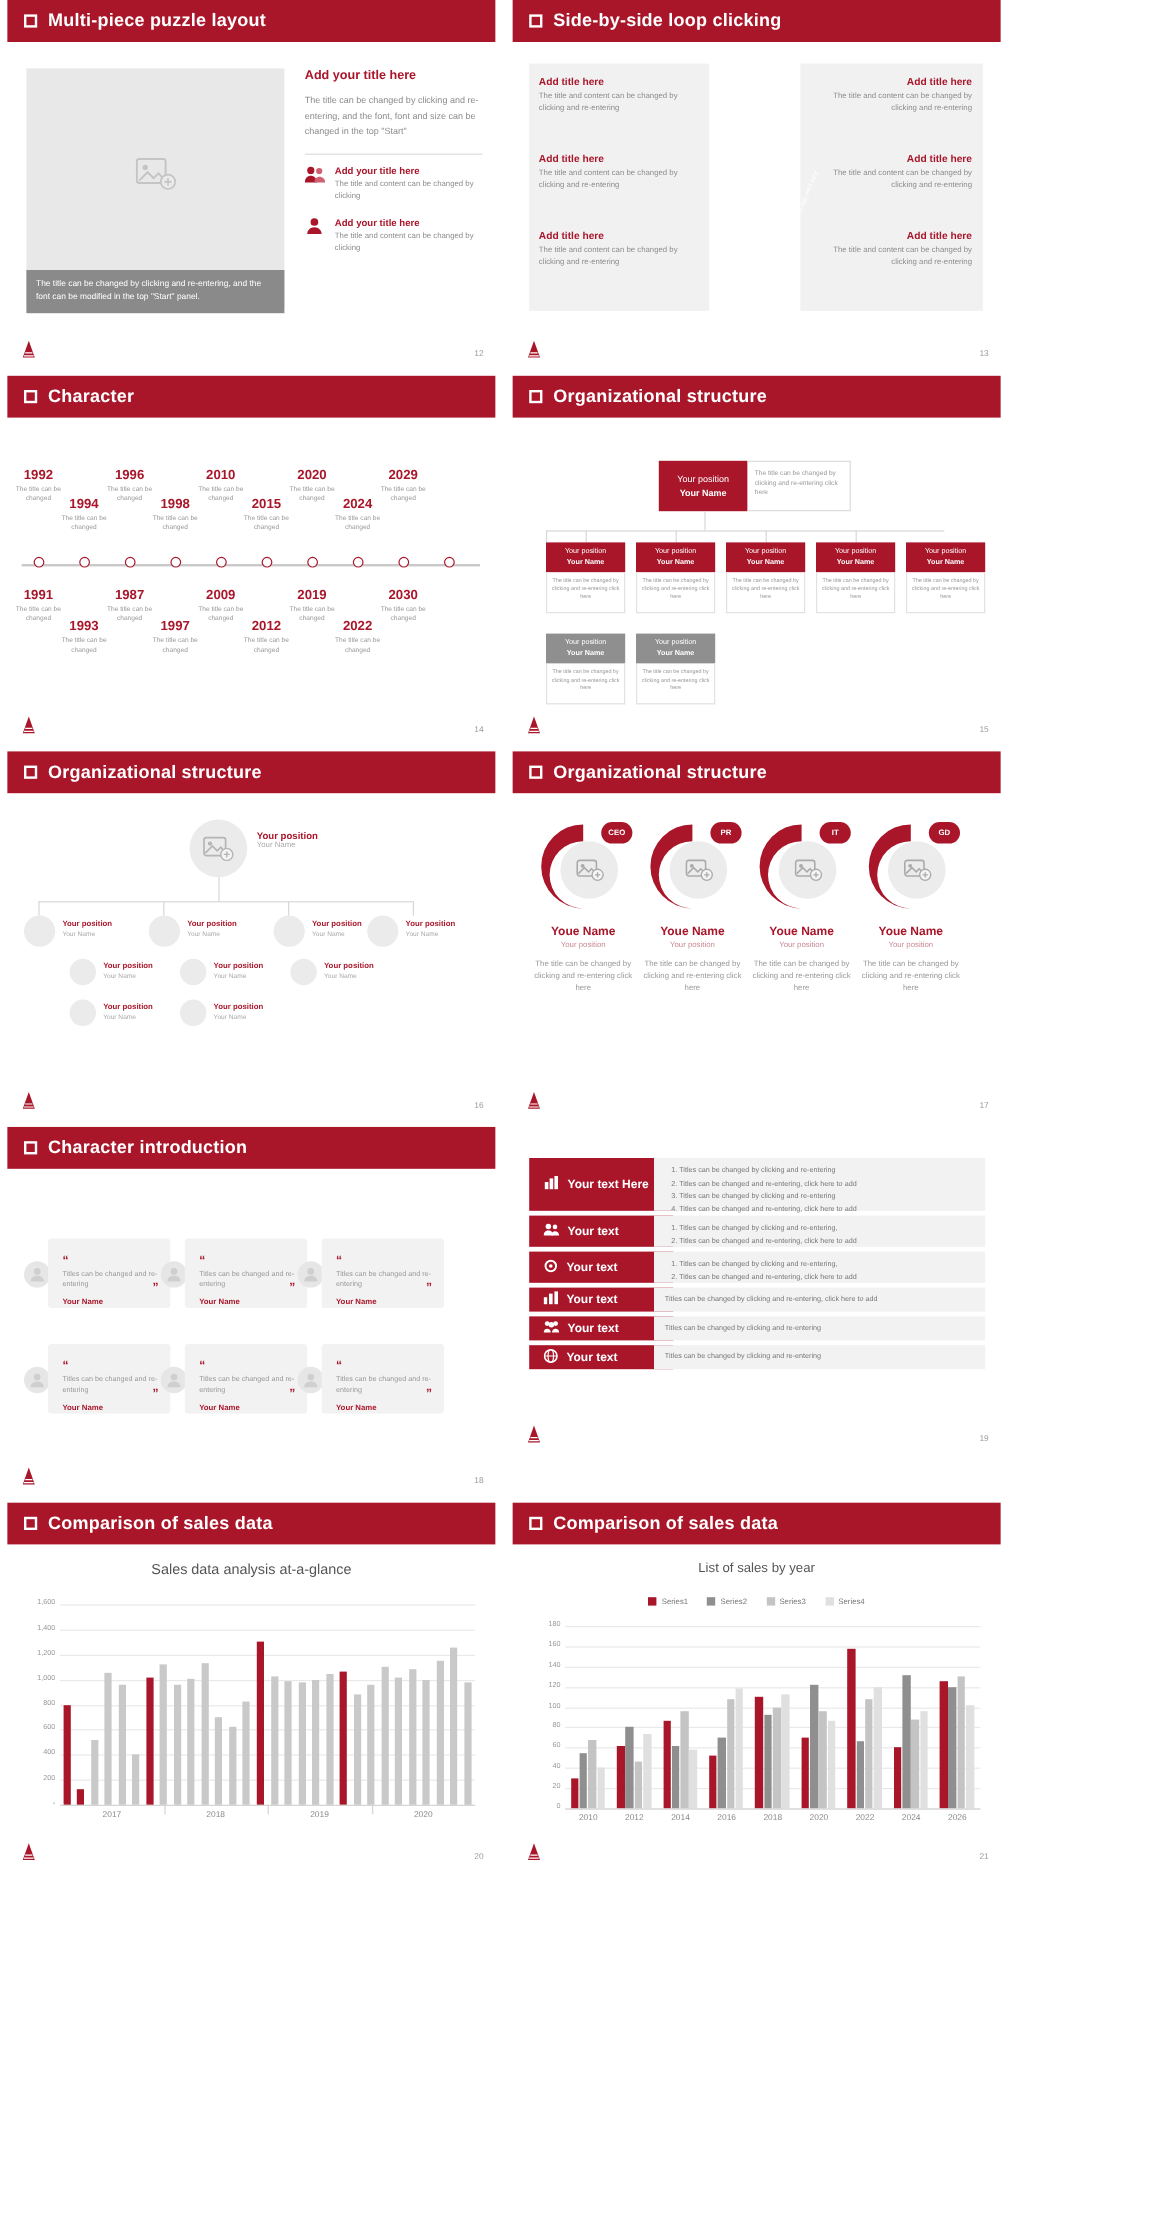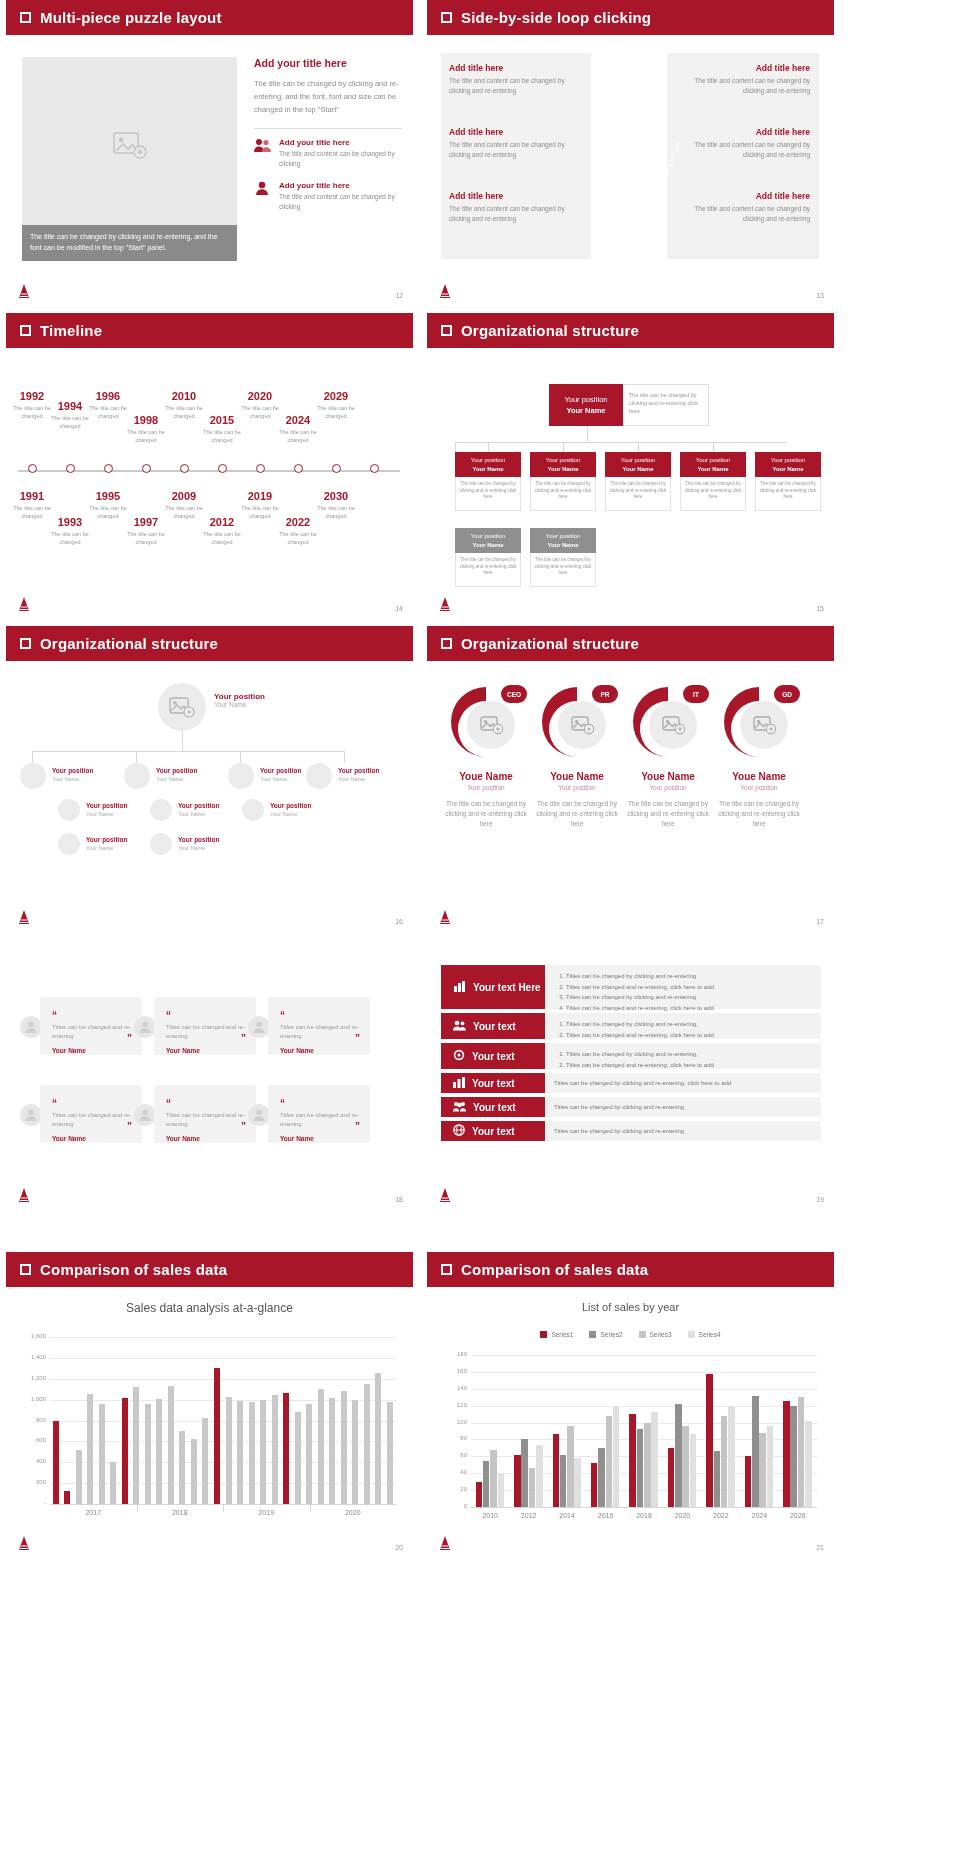--- a/index.html
+++ b/index.html
@@ -311,21 +311,21 @@
             <path d="M5 11h6M4 13.5h8" stroke="#fff" stroke-width="1"></path>
           </svg>
       </span>
       <span class="page-num">13</span>
     </div>
   </div>
 
   <div class="slide">
     <div class="title-bar">
       <span class="tb-icon"></span>
-      <span>Timeline</span>
+      <span>Character</span>
     </div>
     <div class="slide-body">
       <div class="tl-line"></div>
 
       <div class="tl-dot" style="left:22px;"></div>
       <div class="tl-dot" style="left:60px;"></div>
       <div class="tl-dot" style="left:98px;"></div>
       <div class="tl-dot" style="left:136px;"></div>
       <div class="tl-dot" style="left:174px;"></div>
       <div class="tl-dot" style="left:212px;"></div>
@@ -348,21 +348,21 @@
       </div>
       <div class="tl-lbl" style="left:224px; top:42px;">
         <div class="yr">2020</div>
         <div class="tx">The title can be changed</div>
       </div>
       <div class="tl-lbl" style="left:300px; top:42px;">
         <div class="yr">2029</div>
         <div class="tx">The title can be changed</div>
       </div>
 
-      <div class="tl-lbl" style="left:34px; top:52px;">
+      <div class="tl-lbl" style="left:34px; top:66px;">
         <div class="yr">1994</div>
         <div class="tx">The title can be changed</div>
       </div>
       <div class="tl-lbl" style="left:110px; top:66px;">
         <div class="yr">1998</div>
         <div class="tx">The title can be changed</div>
       </div>
       <div class="tl-lbl" style="left:186px; top:66px;">
         <div class="yr">2015</div>
         <div class="tx">The title can be changed</div>
@@ -370,21 +370,21 @@
       <div class="tl-lbl" style="left:262px; top:66px;">
         <div class="yr">2024</div>
         <div class="tx">The title can be changed</div>
       </div>
 
       <div class="tl-lbl" style="left:-4px; top:142px;">
         <div class="yr">1991</div>
         <div class="tx">The title can be changed</div>
       </div>
       <div class="tl-lbl" style="left:72px; top:142px;">
-        <div class="yr">1995</div>
+        <div class="yr">1987</div>
         <div class="tx">The title can be changed</div>
       </div>
       <div class="tl-lbl" style="left:148px; top:142px;">
         <div class="yr">2009</div>
         <div class="tx">The title can be changed</div>
       </div>
       <div class="tl-lbl" style="left:224px; top:142px;">
         <div class="yr">2019</div>
         <div class="tx">The title can be changed</div>
       </div>
@@ -678,20 +678,24 @@
         <svg width="16" height="16" viewBox="0 0 16 16">
             <path d="M8 1L3 15h10z" fill="#a9162a"></path>
             <path d="M5 11h6M4 13.5h8" stroke="#fff" stroke-width="1"></path>
           </svg>
       </span>
       <span class="page-num">17</span>
     </div>
   </div>
 
   <div class="slide">
+    <div class="title-bar">
+      <span class="tb-icon"></span>
+      <span>Character introduction</span>
+    </div>
     <div class="slide-body">
       <div class="ch-av" style="left:14px; top:77px;">
         <svg width="14" height="14" viewBox="0 0 14 14" style="margin:4px;">
             <circle cx="7" cy="4.5" r="2.8" fill="#cfcfcf"></circle>
             <path d="M1.5 13c0-3 2.5-4.8 5.5-4.8S12.5 10 12.5 13z" fill="#cfcfcf"></path>
           </svg>
       </div>
       <div class="ch-card" style="left:34px; top:58px;">
         <span class="q1">“</span>
         <p>Titles can be changed and re-entering</p>

